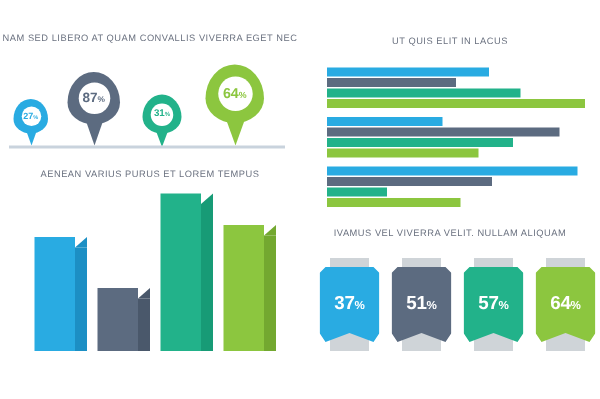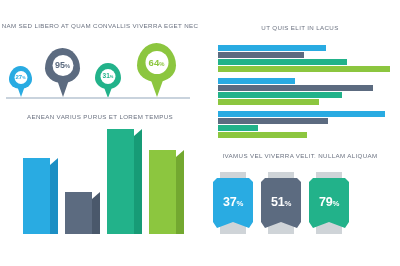--- a/index.html
+++ b/index.html
@@ -134,21 +134,21 @@
       <div class="pin-tail" style="top:17px; border-left-width:5.5px; border-right-width:5.5px; border-top:14px solid #29ABE2;"></div>
       <div class="pin-hole" style="top:5px; width:13px; height:13px;">
         <span class="pin-val" style="color:#29ABE2; font-size:6px;"><span>27</span><span class="pct">%</span></span>
       </div>
     </div>
 
     <div class="pin" style="left:45px; top:30px; width:35px; height:49px;">
       <div class="pin-body" style="height:35px; background:#5C6B80;"></div>
       <div class="pin-tail" style="top:26px; border-left-width:8px; border-right-width:8px; border-top:23px solid #5C6B80;"></div>
       <div class="pin-hole" style="top:7px; width:21px; height:21px;">
-        <span class="pin-val" style="color:#5C6B80; font-size:9px;"><span>95</span><span class="pct">%</span></span>
+        <span class="pin-val" style="color:#5C6B80; font-size:9px;"><span>87</span><span class="pct">%</span></span>
       </div>
     </div>
 
     <div class="pin" style="left:95px; top:45px; width:26px; height:34px;">
       <div class="pin-body" style="height:26px; background:#22B28A;"></div>
       <div class="pin-tail" style="top:19px; border-left-width:6px; border-right-width:6px; border-top:16px solid #22B28A;"></div>
       <div class="pin-hole" style="top:5.5px; width:15px; height:15px;">
         <span class="pin-val" style="color:#22B28A; font-size:6.5px;"><span>31</span><span class="pct">%</span></span>
       </div>
     </div>
@@ -230,19 +230,27 @@
                   clip-path: polygon(0 4px, 4px 0, 36px 0, 40px 4px, 40px 44px, 36px 50px, 20px 44px, 4px 50px, 0 44px);">
         <span class="ribbon-val" style="margin-top:-2px;"><span>51</span><span class="pct">%</span></span>
       </div>
     </div>
 
     <div class="ribbon" style="left:109px; top:27px; width:40px; height:62px;">
       <div class="ribbon-tab-top" style="left:7px; width:26px; height:14px;"></div>
       <div class="ribbon-tab-bottom" style="left:7px; top:48px; width:26px; height:14px;"></div>
       <div class="ribbon-face" style="left:0; top:6px; width:40px; height:50px; background:#22B28A;
                   clip-path: polygon(0 4px, 4px 0, 36px 0, 40px 4px, 40px 44px, 36px 50px, 20px 44px, 4px 50px, 0 44px);">
-        <span class="ribbon-val" style="margin-top:-2px;"><span>79</span><span class="pct">%</span></span>
-      </div>
-    </div>
-
+        <span class="ribbon-val" style="margin-top:-2px;"><span>57</span><span class="pct">%</span></span>
+      </div>
+    </div>
+
+    <div class="ribbon" style="left:157px; top:27px; width:40px; height:62px;">
+      <div class="ribbon-tab-top" style="left:7px; width:26px; height:14px;"></div>
+      <div class="ribbon-tab-bottom" style="left:7px; top:48px; width:26px; height:14px;"></div>
+      <div class="ribbon-face" style="left:0; top:6px; width:40px; height:50px; background:#8CC63F;
+                  clip-path: polygon(0 4px, 4px 0, 36px 0, 40px 4px, 40px 44px, 36px 50px, 20px 44px, 4px 50px, 0 44px);">
+        <span class="ribbon-val" style="margin-top:-2px;"><span>64</span><span class="pct">%</span></span>
+      </div>
+    </div>
   </div>
 
 </div>
 
 </body></html>

